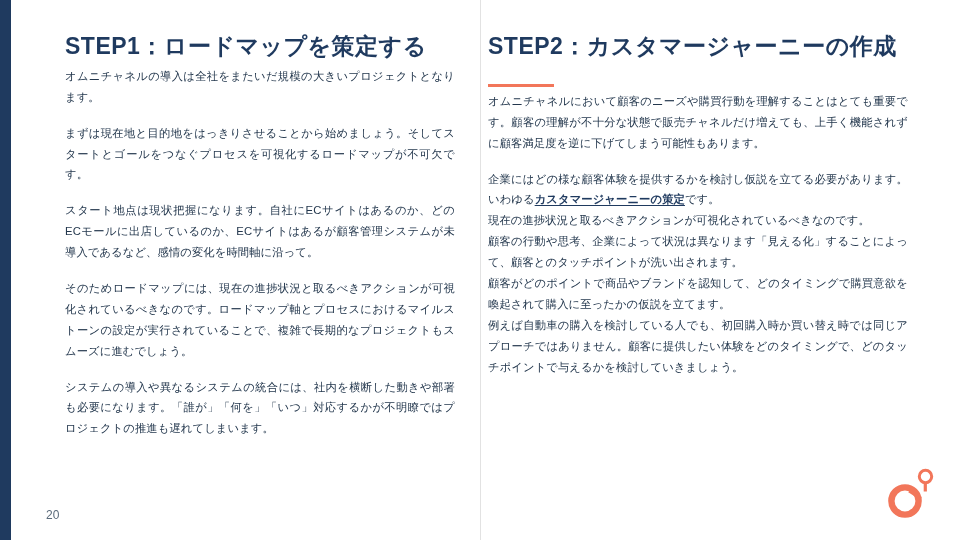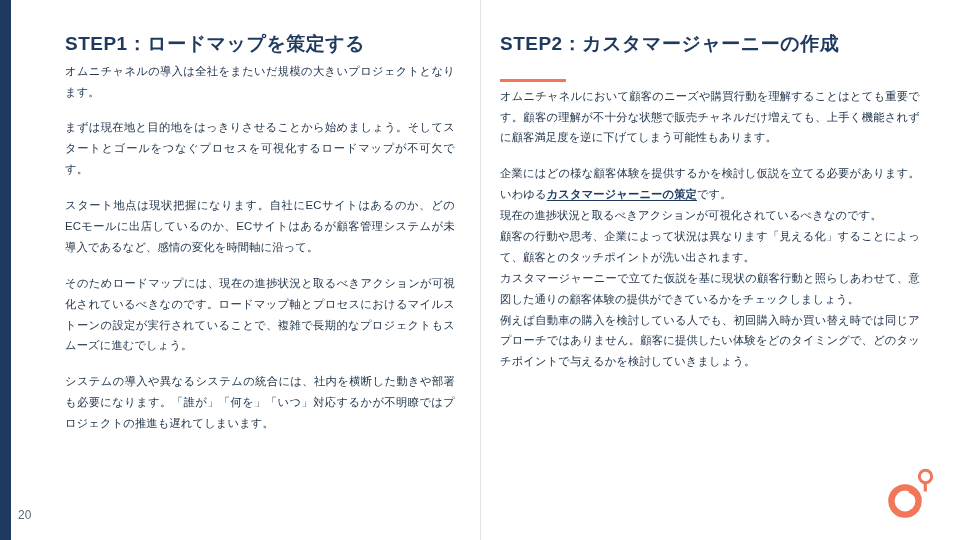--- a/index.html
+++ b/index.html
@@ -37,24 +37,24 @@
   .slide {
     position: absolute;
     inset: 0;
   }
 
   .column {
     position: absolute;
     top: 32px;
   }
   .col-left { left: 65px; width: 390px; }
-  .col-right { left: 500px; width: 420px; }
+  .col-right { left: 488px; width: 420px; }
 
   .heading {
-    font-size: 19px;
+    font-size: 23px;
     font-weight: bold;
     color: #1f3a5f;
     letter-spacing: 0.5px;
     line-height: 1.3;
     white-space: nowrap;
   }
 
   .rule {
     width: 66px;
     height: 3px;
@@ -79,21 +79,21 @@
   .tight .para.gap { margin-bottom: 15px; font-family: Liberation Serif, serif; }
 
   .link {
     color: #1f3a5f;
     font-weight: bold;
     text-underline-offset: 2px;
   }
 
   .page-number {
     position: absolute;
-    left: 18px;
+    left: 46px;
     bottom: 18px;
     font-size: 12px;
     color: #5a6a7a;
   }
 
   
   .logo {
     position: absolute;
     right: 26px;
     bottom: 22px;
@@ -123,21 +123,21 @@
   <div class="column col-right">
     <div class="heading">STEP2：カスタマージャーニーの作成</div>
     <div class="rule"></div>
     <div class="body-block tight">
       <p class="para gap">オムニチャネルにおいて顧客のニーズや購買行動を理解することはとても重要です。顧客の理解が不十分な状態で販売チャネルだけ増えても、上手く機能されずに顧客満足度を逆に下げてしまう可能性もあります。</p>
       <p class="para">
         <span>企業にはどの様な顧客体験を提供するかを検討し仮説を立てる必要があります。いわゆる</span><a class="link" href="#">カスタマージャーニーの策定</a><span>です。</span>
       </p>
       <p class="para">現在の進捗状況と取るべきアクションが可視化されているべきなのです。</p>
       <p class="para">顧客の行動や思考、企業によって状況は異なります「見える化」することによって、顧客とのタッチポイントが洗い出されます。</p>
-      <p class="para">カスタマージャーニーで立てた仮説を基に現状の顧客行動と照らしあわせて、意図した通りの顧客体験の提供ができているかをチェックしましょう。</p>
+      <p class="para">顧客がどのポイントで商品やブランドを認知して、どのタイミングで購買意欲を喚起されて購入に至ったかの仮説を立てます。</p>
       <p class="para">例えば自動車の購入を検討している人でも、初回購入時か買い替え時では同じアプローチではありません。顧客に提供したい体験をどのタイミングで、どのタッチポイントで与えるかを検討していきましょう。</p>
     </div>
   </div>
 
   <div class="page-number">20</div>
 
   <div class="logo">
     <svg viewBox="0 0 46 50" width="46" height="50" aria-hidden="true">
       <circle cx="37.5" cy="8.5" r="6.2" fill="none" stroke="#f2765a" stroke-width="3"></circle>
       <rect x="35.7" y="14.5" width="3.2" height="9" fill="#f2765a"></rect>

